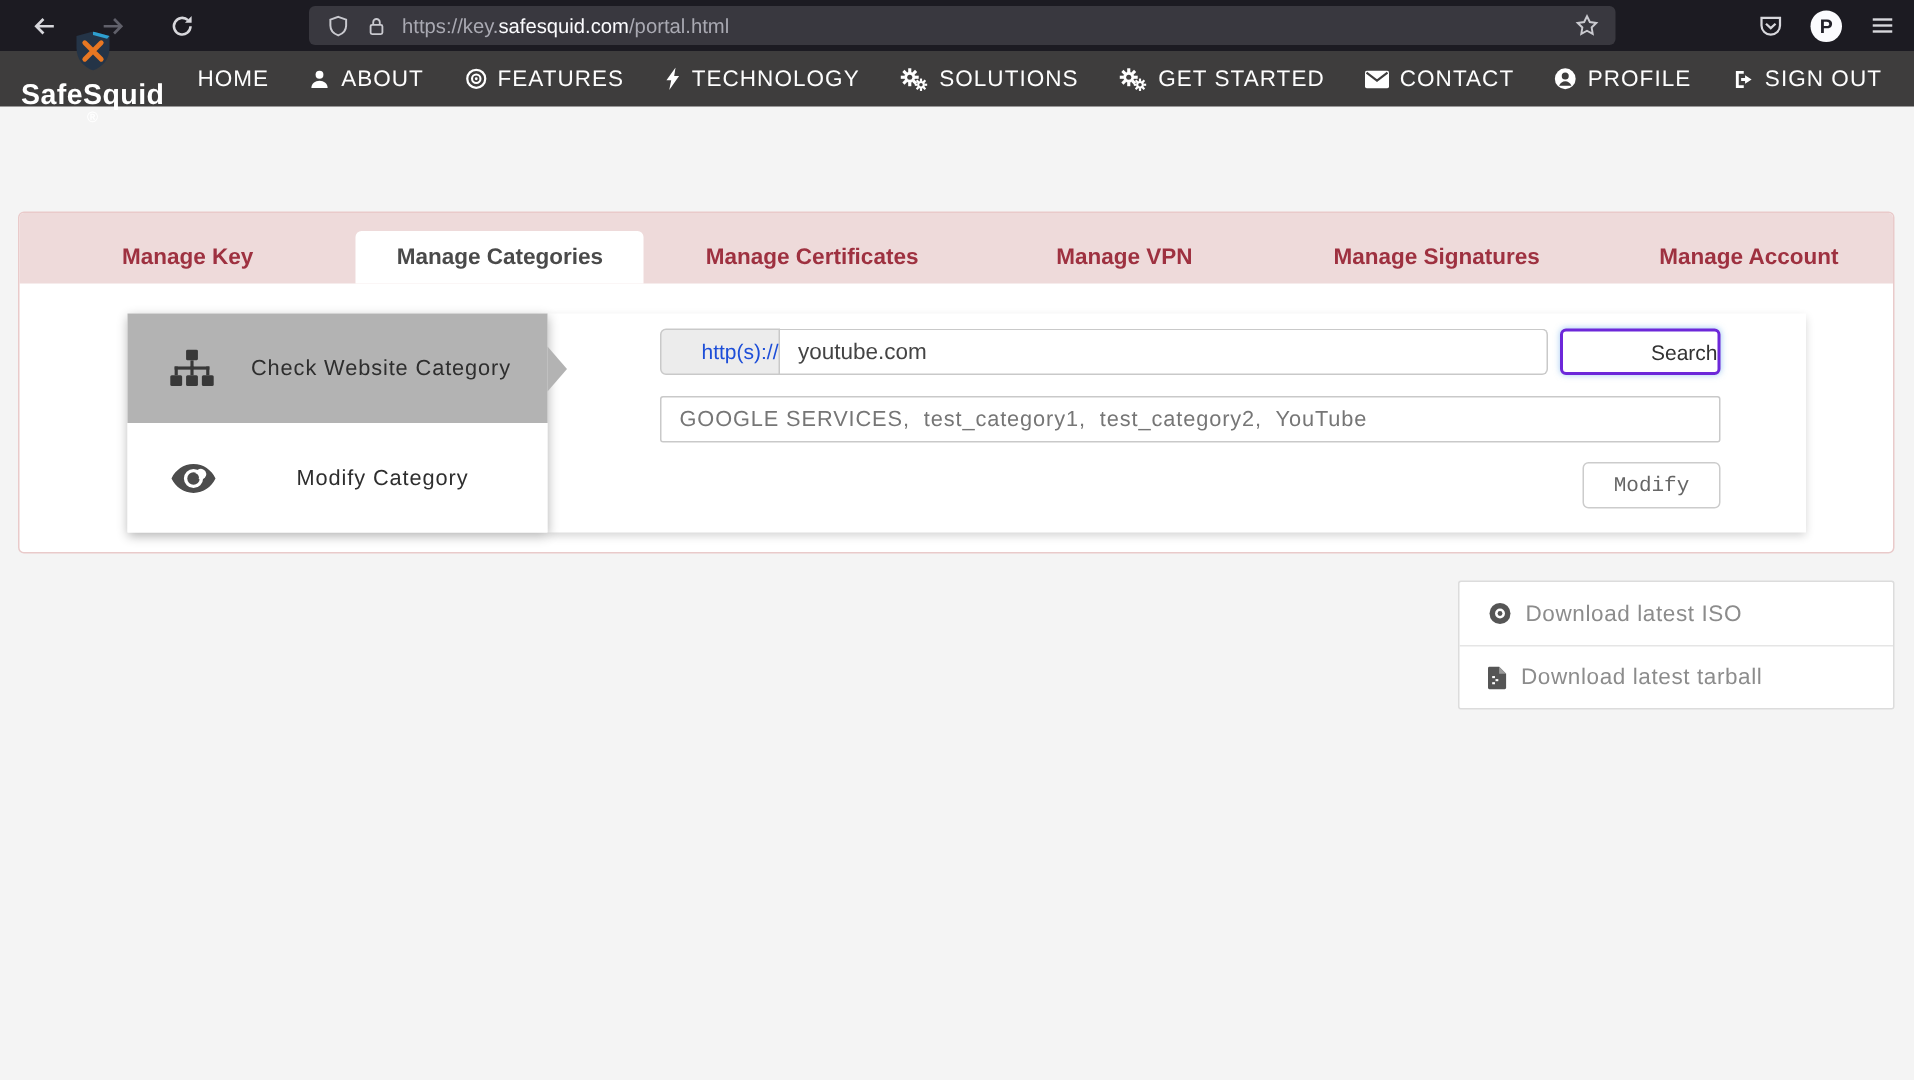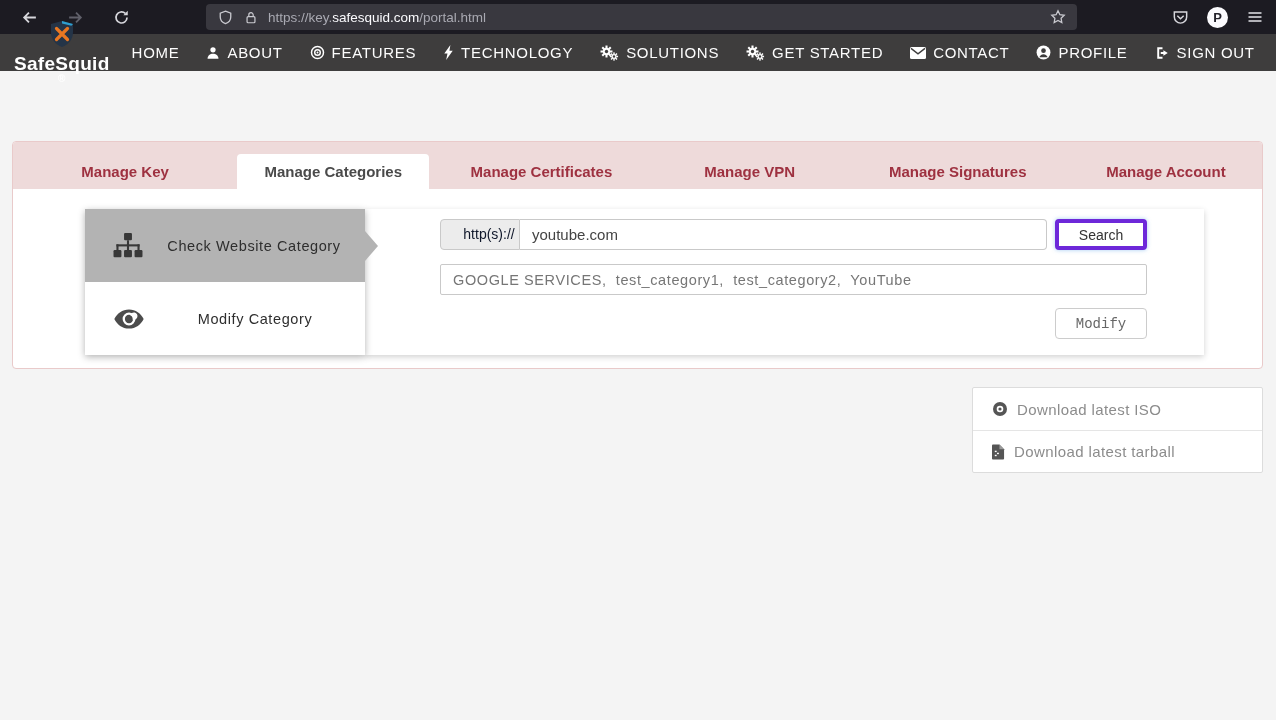--- a/index.html
+++ b/index.html
@@ -41,27 +41,27 @@
   .side-item.active { background:#b3b3b3; }
   .side-label { flex:1; text-align:center; font-size:14.5px; color:#2e2e2e; letter-spacing:.6px; }
   .side-arrow { position:absolute; right:-13px; top:50%; transform:translateY(-50%); width:0; height:0;
                 border-top:15px solid transparent; border-bottom:15px solid transparent; border-left:13px solid #b3b3b3; }
 
   
   .content { width:839px; height:146px; background:#fff; box-shadow:0 2px 6px rgba(0,0,0,.18);
              padding:10px 57px 0 75px; z-index:1; }
   .row1 { display:flex; gap:8px; }
   .input-group { flex:1; display:flex; }
-  .prefix { width:80px; height:31px; line-height:29px; text-align:center; background:#ececec;
-            border:1px solid #c9c9c9; border-radius:4px 0 0 4px; font-size:14px; color:#0f172a;padding-left:18px; }
+  .prefix { width:80px; height:31px; line-height:29px; text-align:right; background:#ececec;
+            border:1px solid #c9c9c9; border-radius:4px 0 0 4px; font-size:14px; color:#1d4ed8;padding-left:18px; }
   .url-input { flex:1; height:31px; border:1px solid #c9c9c9; border-left:none; border-radius:0 4px 4px 0;
                padding:0 12px; font-size:15px; color:#444; outline:none; }
-  .search-btn { width:92px; height:31px; background:#fff; border:4px solid #6d28d9; border-radius:4px;
+  .search-btn { width:107px; height:31px; background:#fff; border:2px solid #6d28d9; border-radius:4px;
                 font-size:14px; color:#333; cursor:pointer; box-shadow:0 0 4px rgba(90,161,232,.55);
-                font-family:"Liberation Sans",sans-serif; }
+                font-family:"Liberation Sans",sans-serif;text-align:right; }
   .result-input { margin-top:14px; width:100%; height:31px; border:1px solid #c9c9c9; border-radius:2px;
                   padding:0 12px; font-size:14.5px; color:#767676; letter-spacing:.6px; background:#fff; outline:none; }
   .row3 { margin-top:13px; display:flex; justify-content:flex-end; }
   .modify-btn { width:92px; height:31px; background:#fff; border:1px solid #ccc; border-radius:4px;
                 font-size:14px; color:#666; cursor:pointer; font-family:Liberation Mono, monospace; }
 
   
   .downloads { width:291px; margin:18px 13px 12px auto; background:#fff; border:1px solid #dcdcdc; border-radius:2px; }
   .dl-row { height:42px; display:flex; align-items:center; gap:9px; padding-left:19px;
             font-size:15px; color:#8c8c8c; letter-spacing:.4px; cursor:pointer; }

